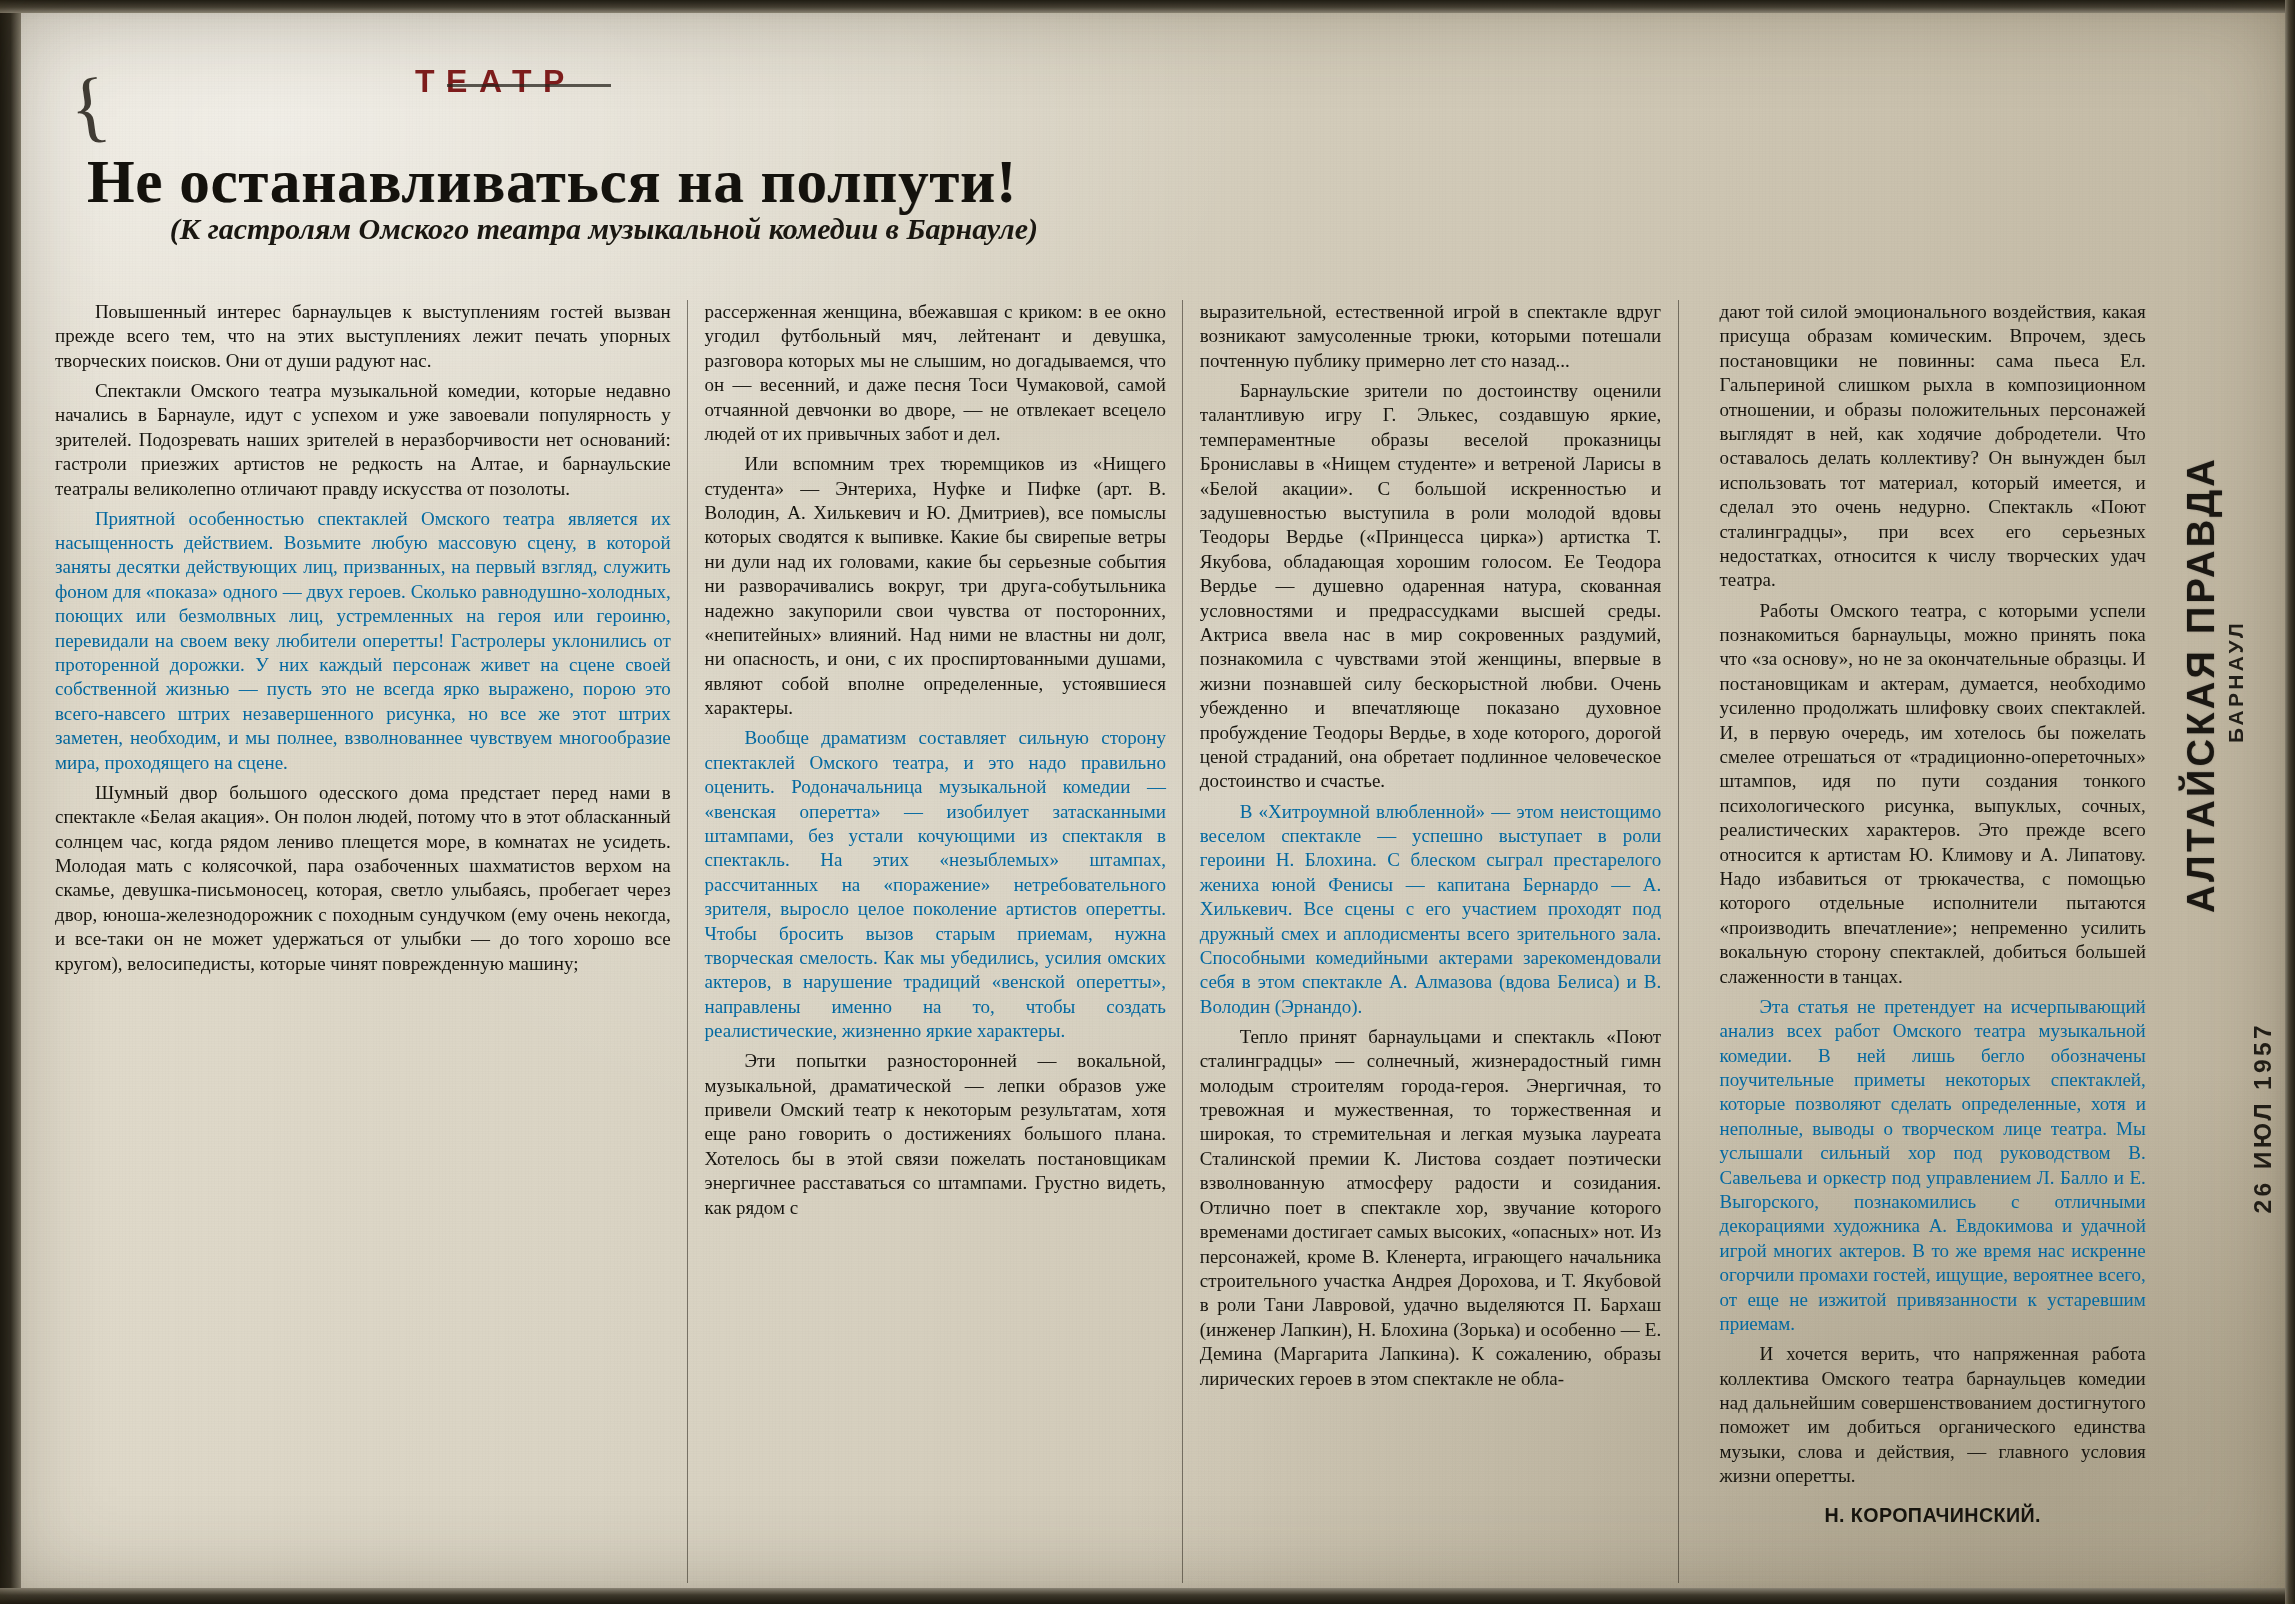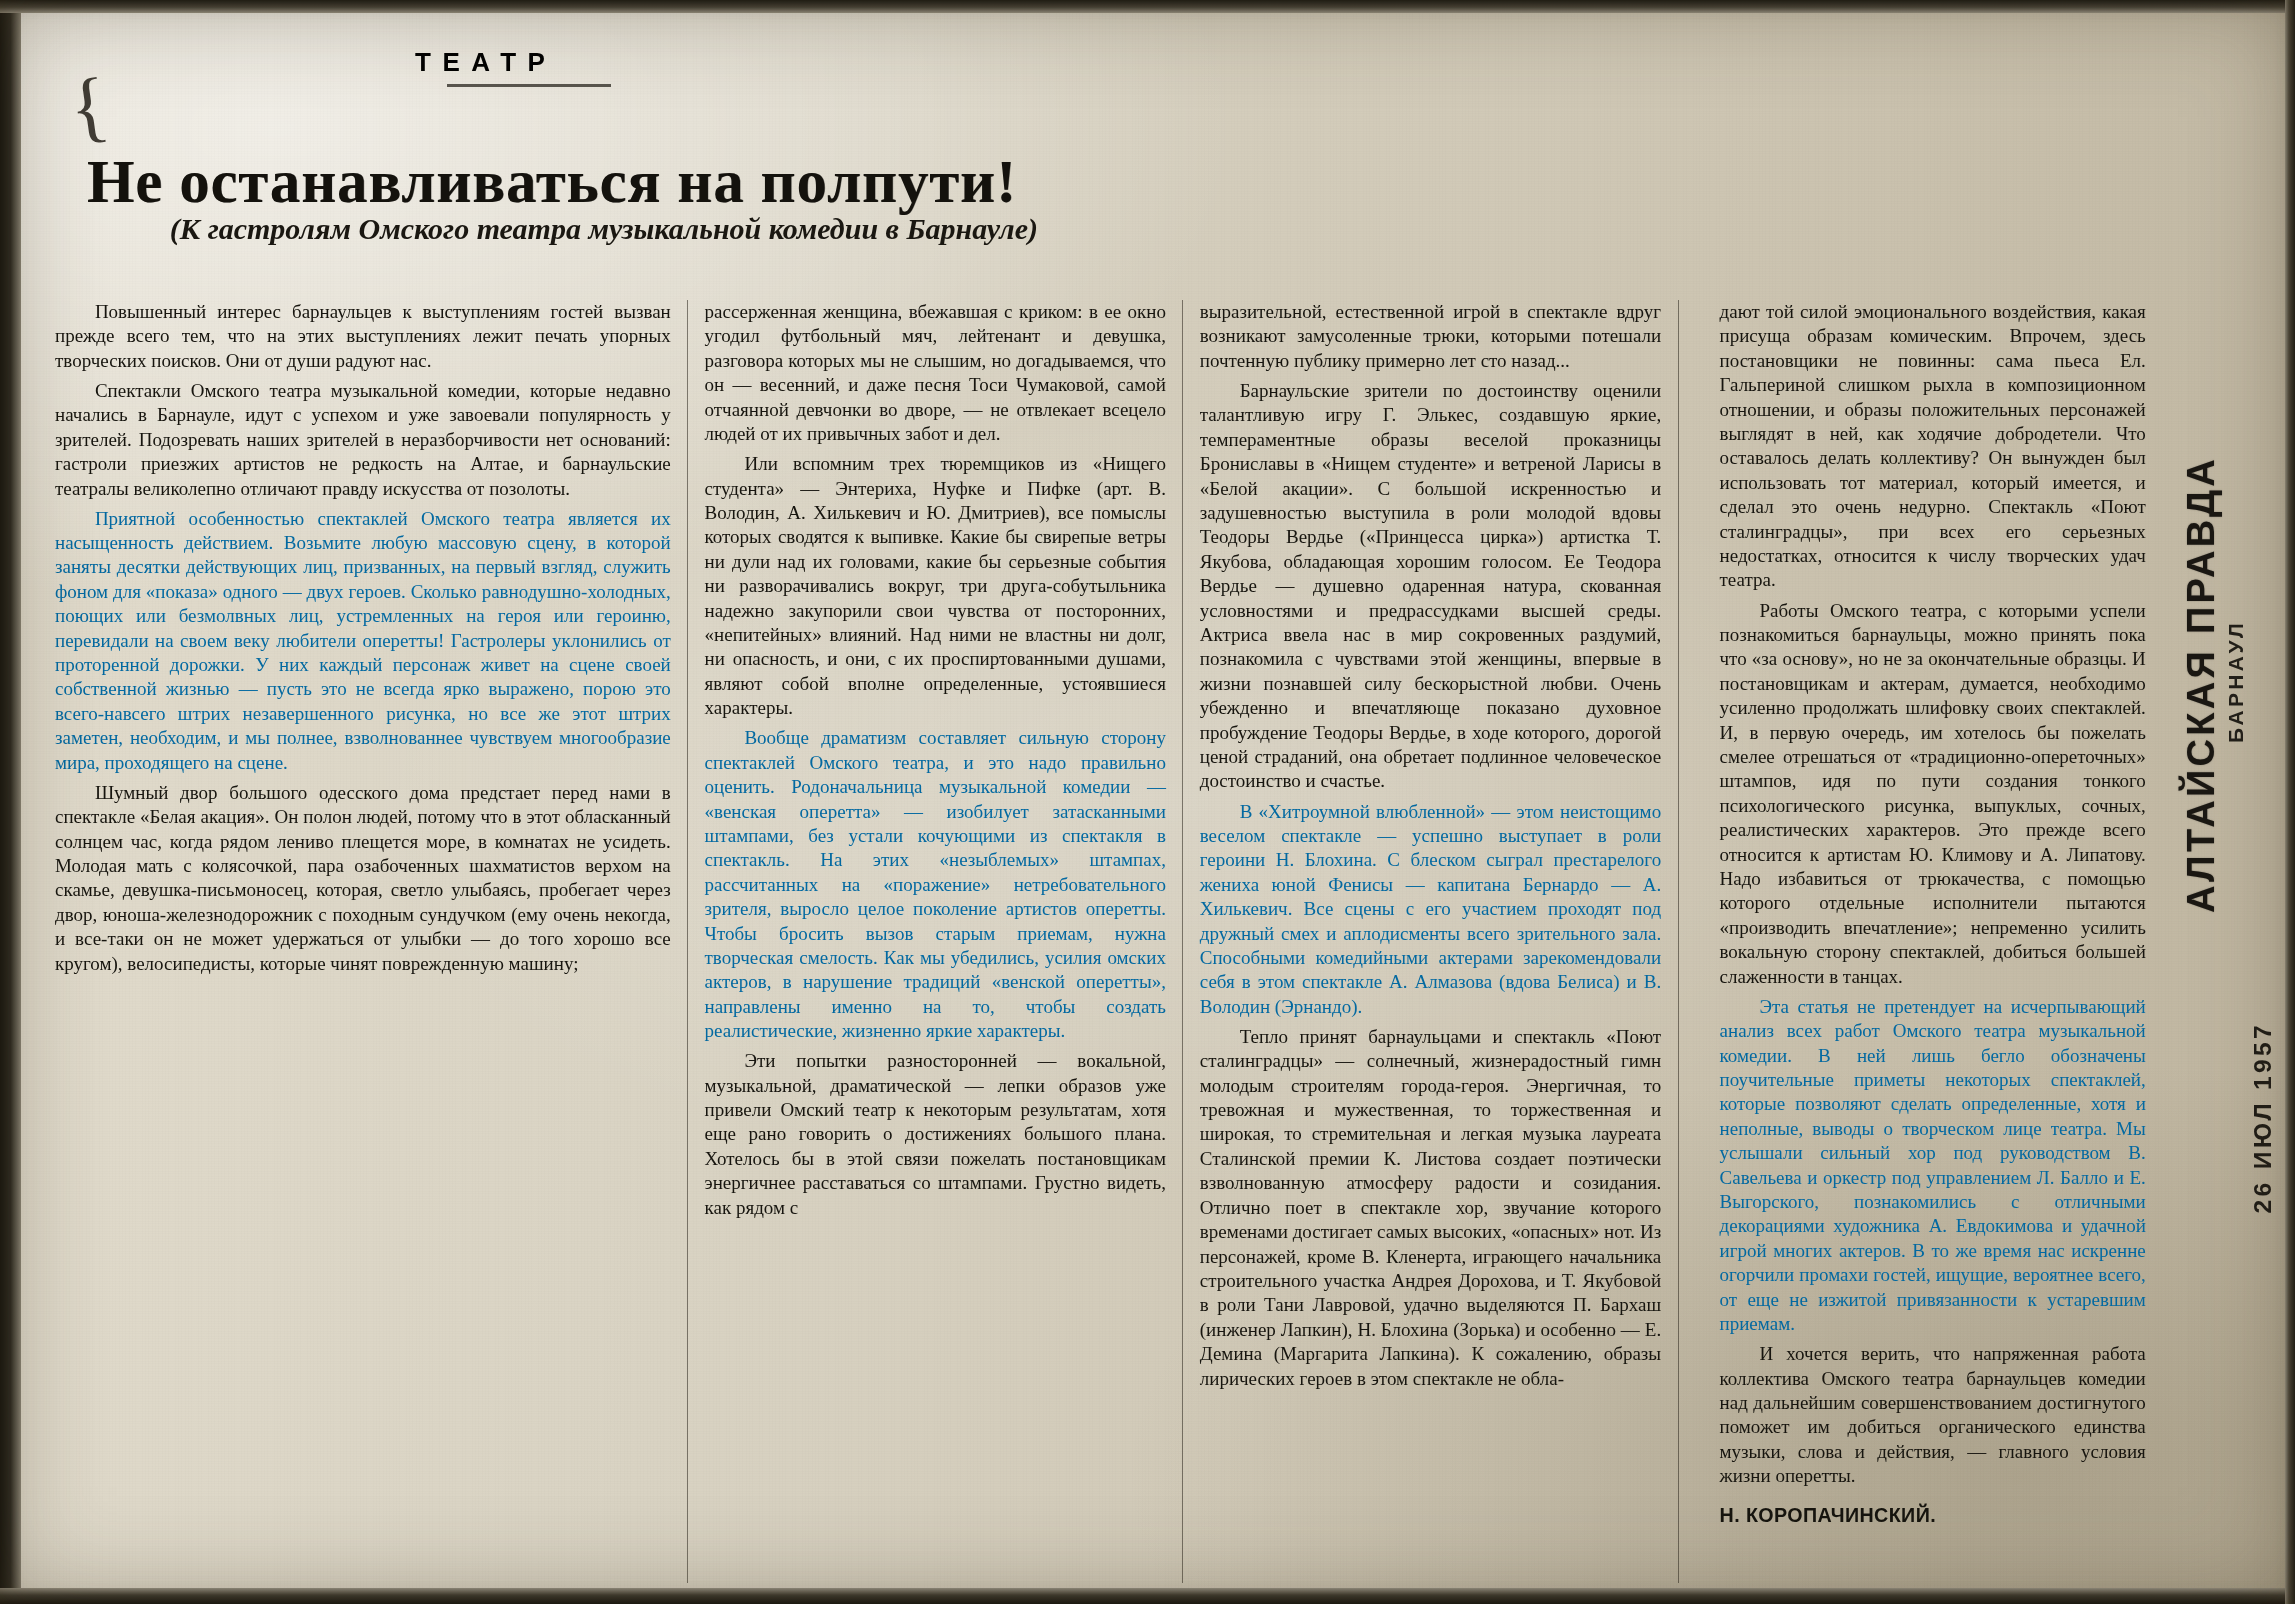--- a/index.html
+++ b/index.html
@@ -111,26 +111,26 @@
     font-size: 24.6px;
     line-height: 1;
     color: #1f1c16;
     margin-top: 566px;
   }
 
   
   #kicker {
     position: absolute;
     left: 394px;
-    top: 34px;
-    font-family: "Liberation Sans", sans-serif;
-    font-size: 26px;
+    top: 50px;
+    font-family: "Liberation Sans", sans-serif;
+    font-size: 32px;
     letter-spacing: 11.5px;
     font-weight: bold;
-    color: #000000;
+    color: #7f1d1d;
   }
   #kicker-rule {
     position: absolute;
     left: 426px;
     top: 71px;
     width: 164px;
     height: 2.5px;
     background: #2a261e;
     opacity: .75;
   }
@@ -198,21 +198,21 @@
   #col3 { width: 23.5%; }
   #col4 { width: 23%; padding-left: 41px; }
   .col.first { padding-left: 0; }
   .col p {
     margin: 0 0 0.30em 0;
     text-indent: 2.1em;
   }
   .col p.noind { text-indent: 0; }
   .signature {
     margin-top: 14.8px;
-    text-align: left;
+    text-align: center;
     font-family: "Liberation Sans", sans-serif;
     font-weight: bold;
     font-size: 19.7px;
     letter-spacing: 0.4px;
   }
   
   .col p:nth-child(3n) { color: #0369a1; }
   .col p:nth-child(5n) { color: #121009; }
 </style>
 </head>

